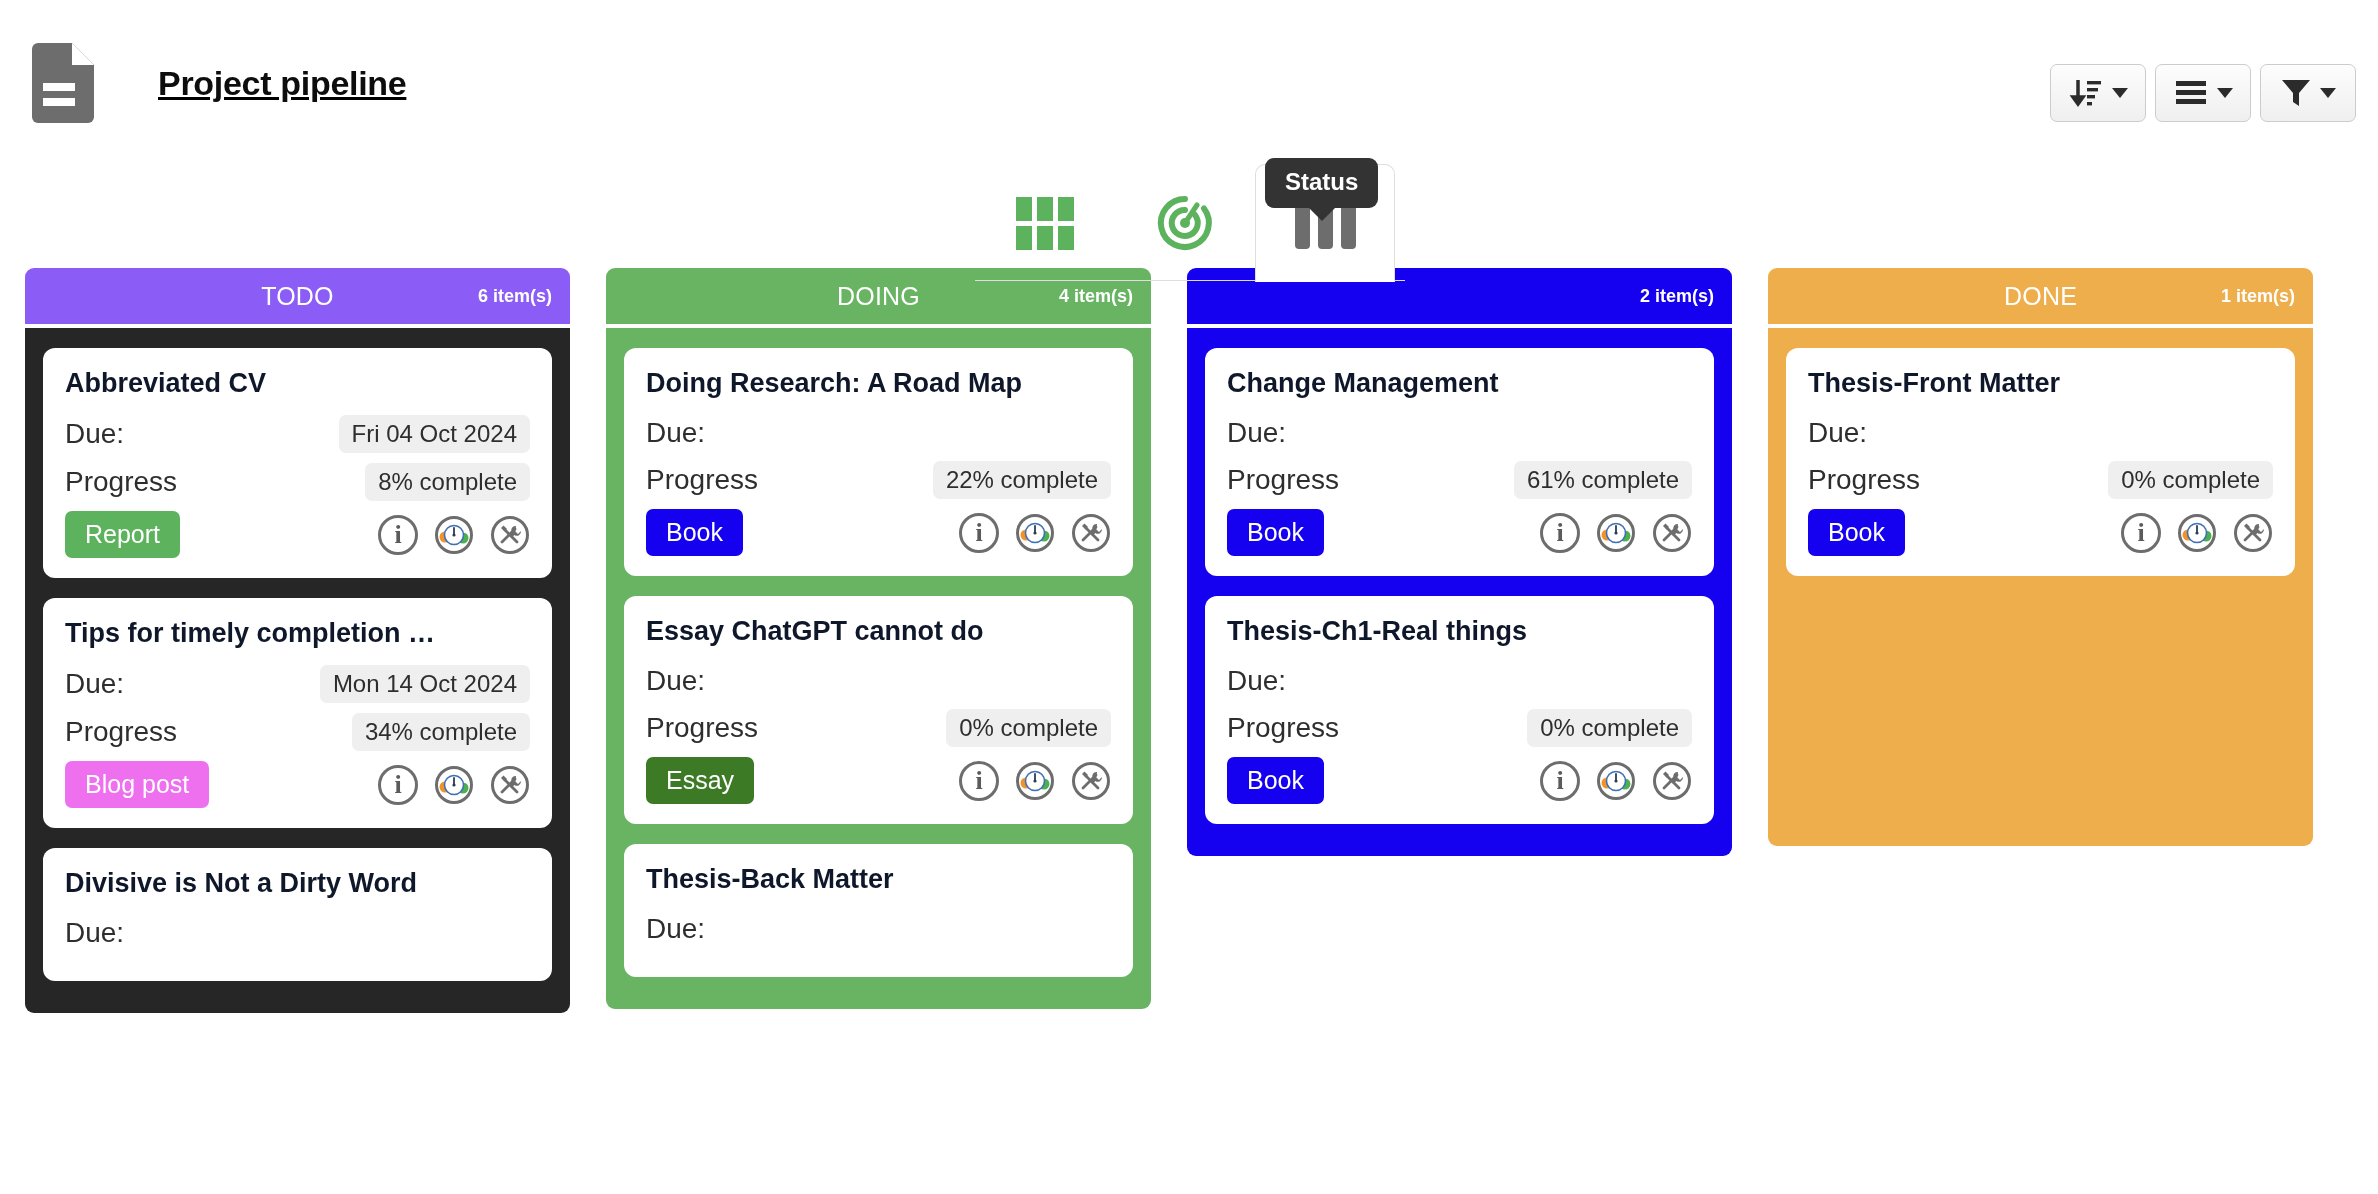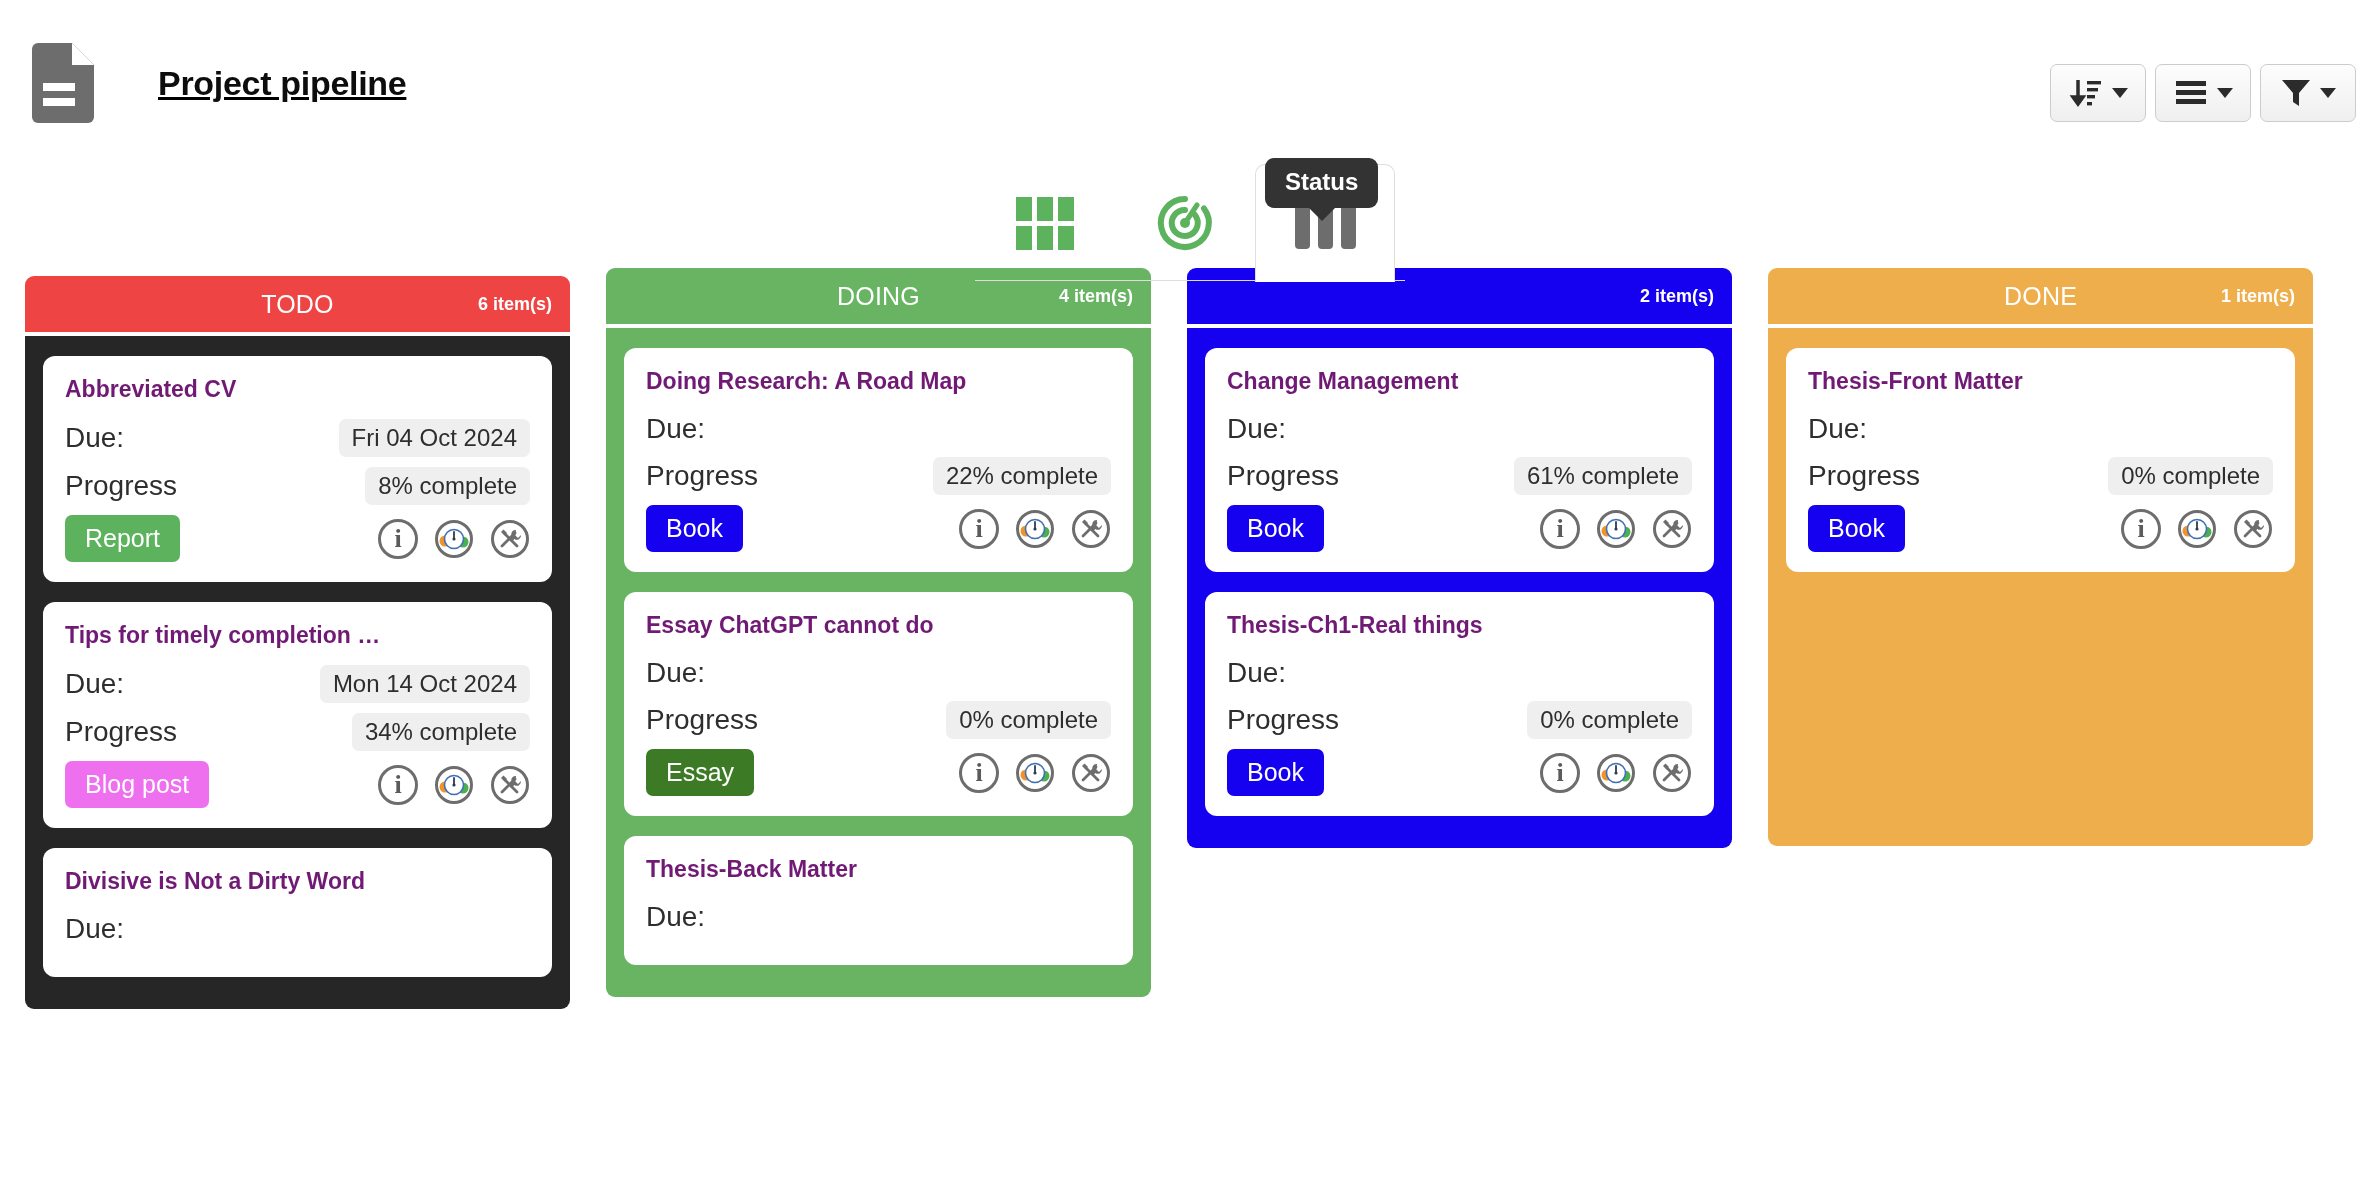--- a/index.html
+++ b/index.html
@@ -168,23 +168,23 @@
   }
 
   .card {
     background: #ffffff;
     border-radius: 12px;
     padding: 20px 22px 20px;
     margin-bottom: 20px;
   }
   .card:last-child { margin-bottom: 12px; }
   .card-title {
-    color: #701a75;
+    color: #0f172a;
     font-weight: bold;
-    font-size: 23px;
+    font-size: 27px;
     margin-bottom: 16px;
     white-space: nowrap;
     overflow: hidden;
     text-overflow: ellipsis;
   }
   .card-row {
     display: flex;
     align-items: center;
     justify-content: space-between;
     margin-bottom: 10px;
@@ -297,21 +297,21 @@
           <i></i>
           <i></i>
       </span>
     </div>
   </div>
   <div class="tooltip">Status</div>
 </div>
 
 <div class="board" id="board">
     <div class="column">
-      <div class="col-header" style="background: #ef4444; margin-top: 8px;">
+      <div class="col-header" style="background: #8b5cf6;">
         <span class="col-title">TODO</span>
         <span class="col-count">6 item(s)</span>
       </div>
       <div class="col-body" style="background: rgb(38, 38, 38);">
         <div class="card">
           <div class="card-title">Abbreviated CV</div>
           <div class="card-row">
             <span class="row-label">Due:</span>
             <span class="row-value">Fri 04 Oct 2024</span>
           </div>

